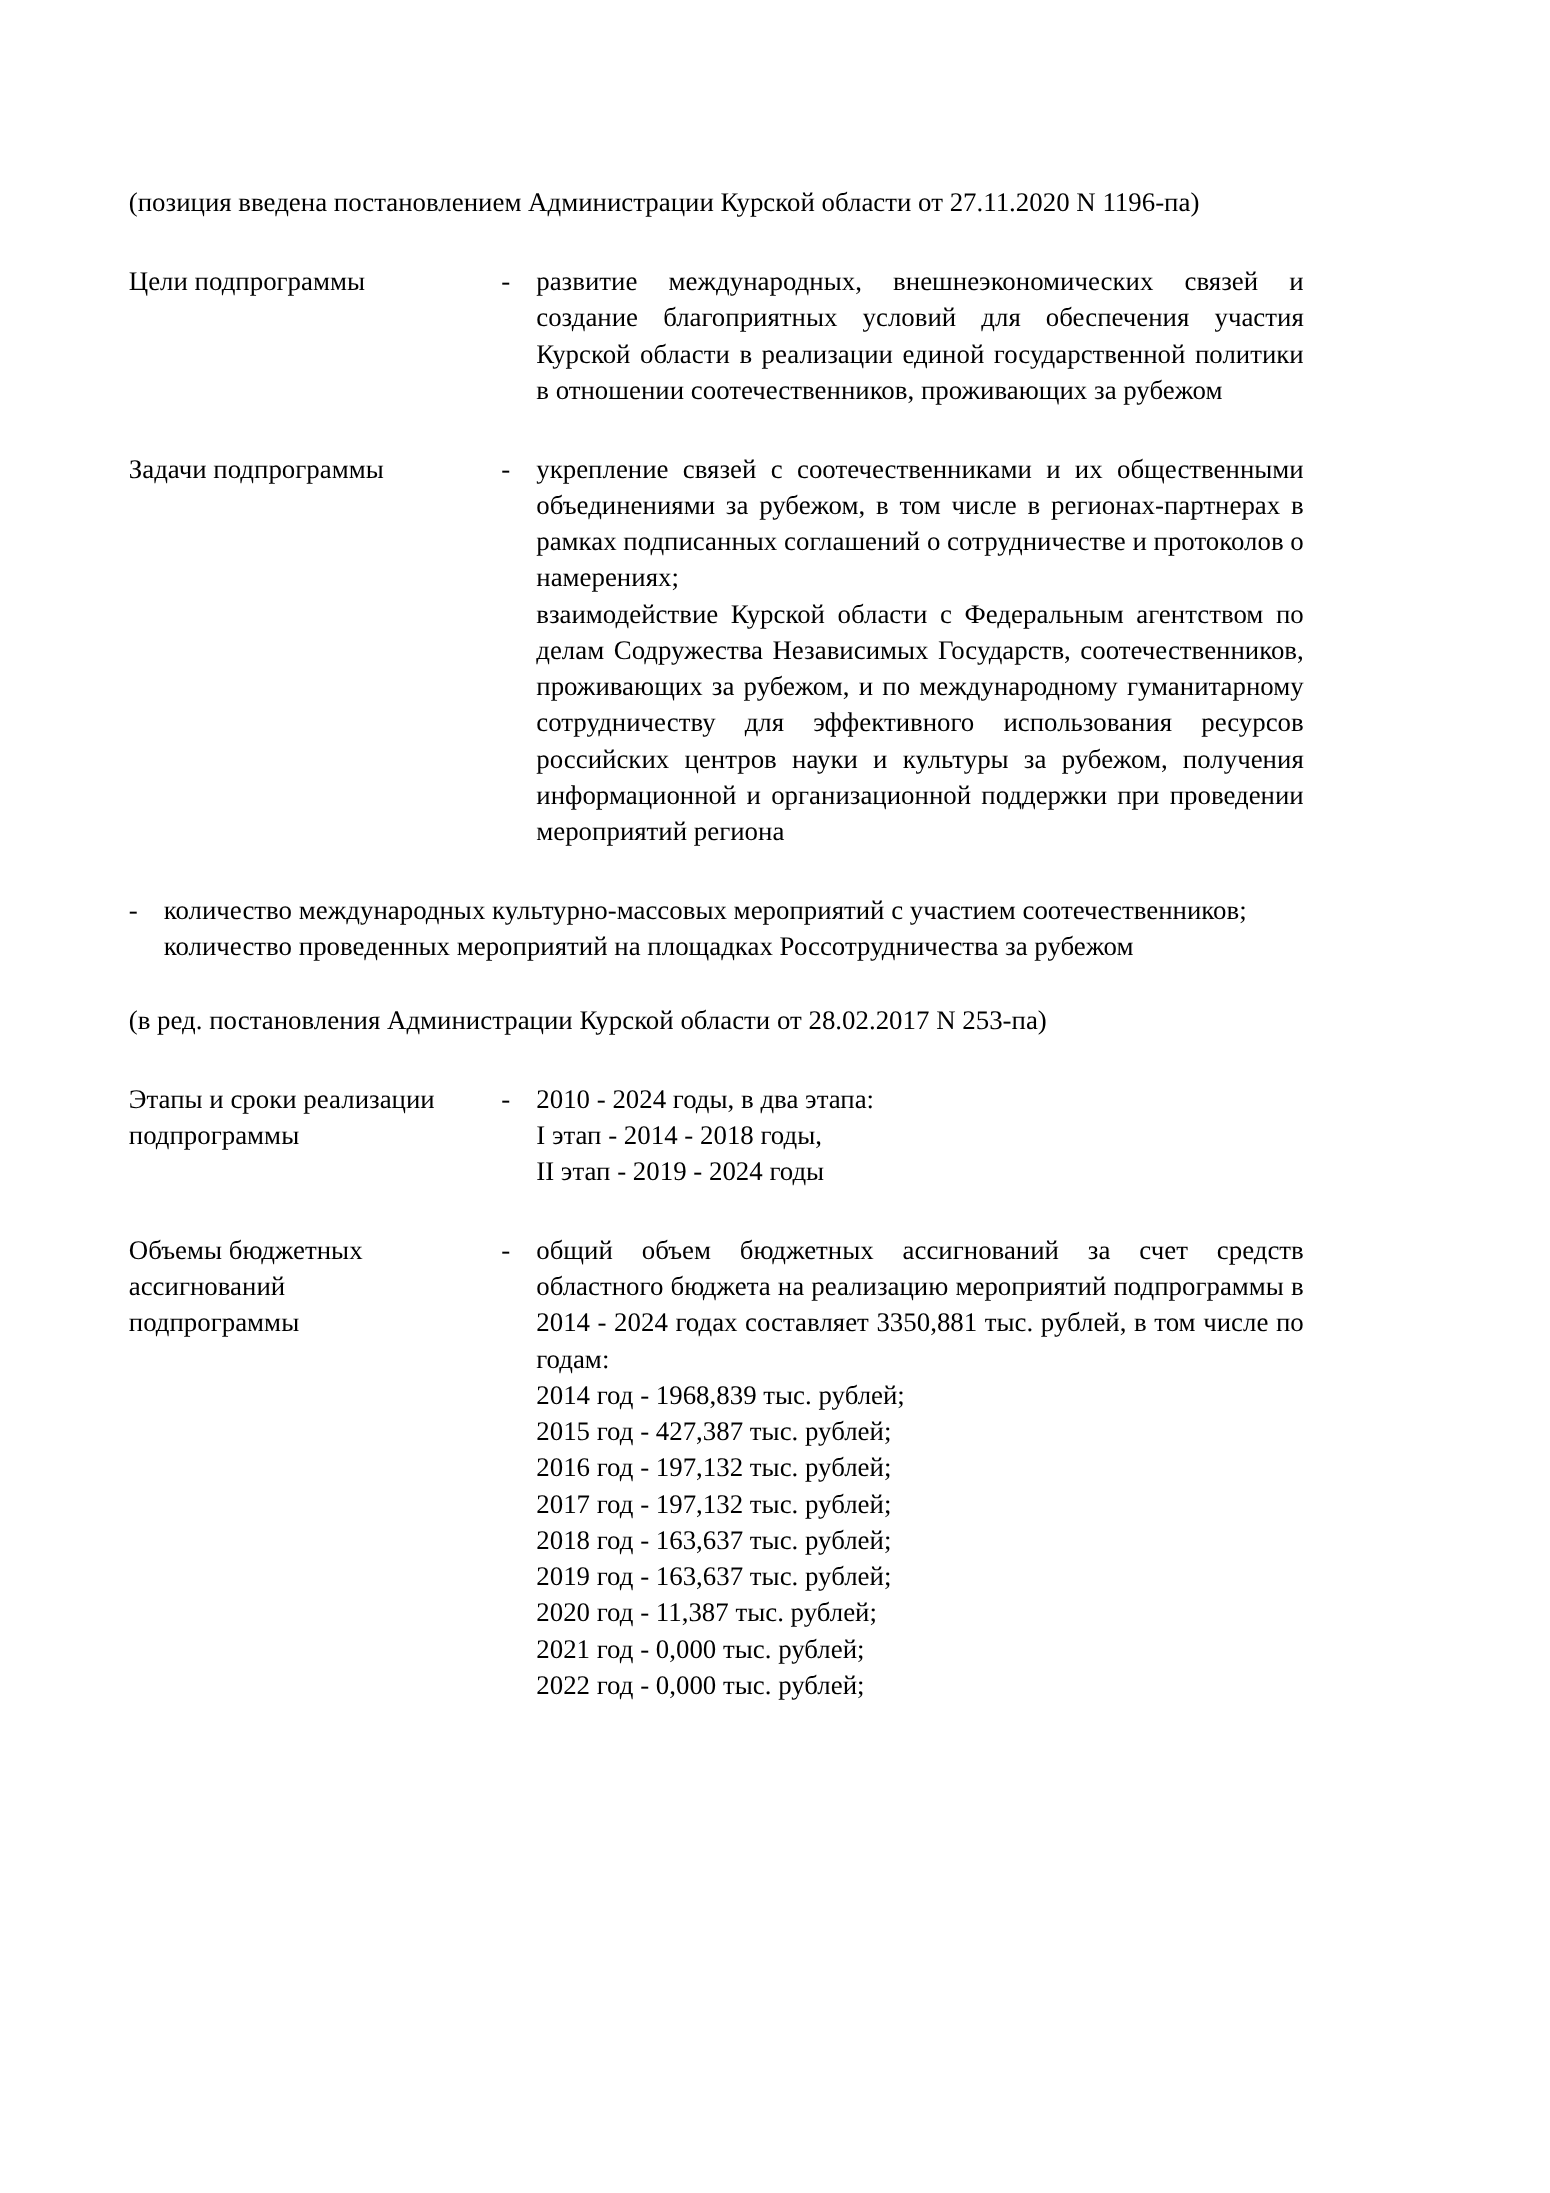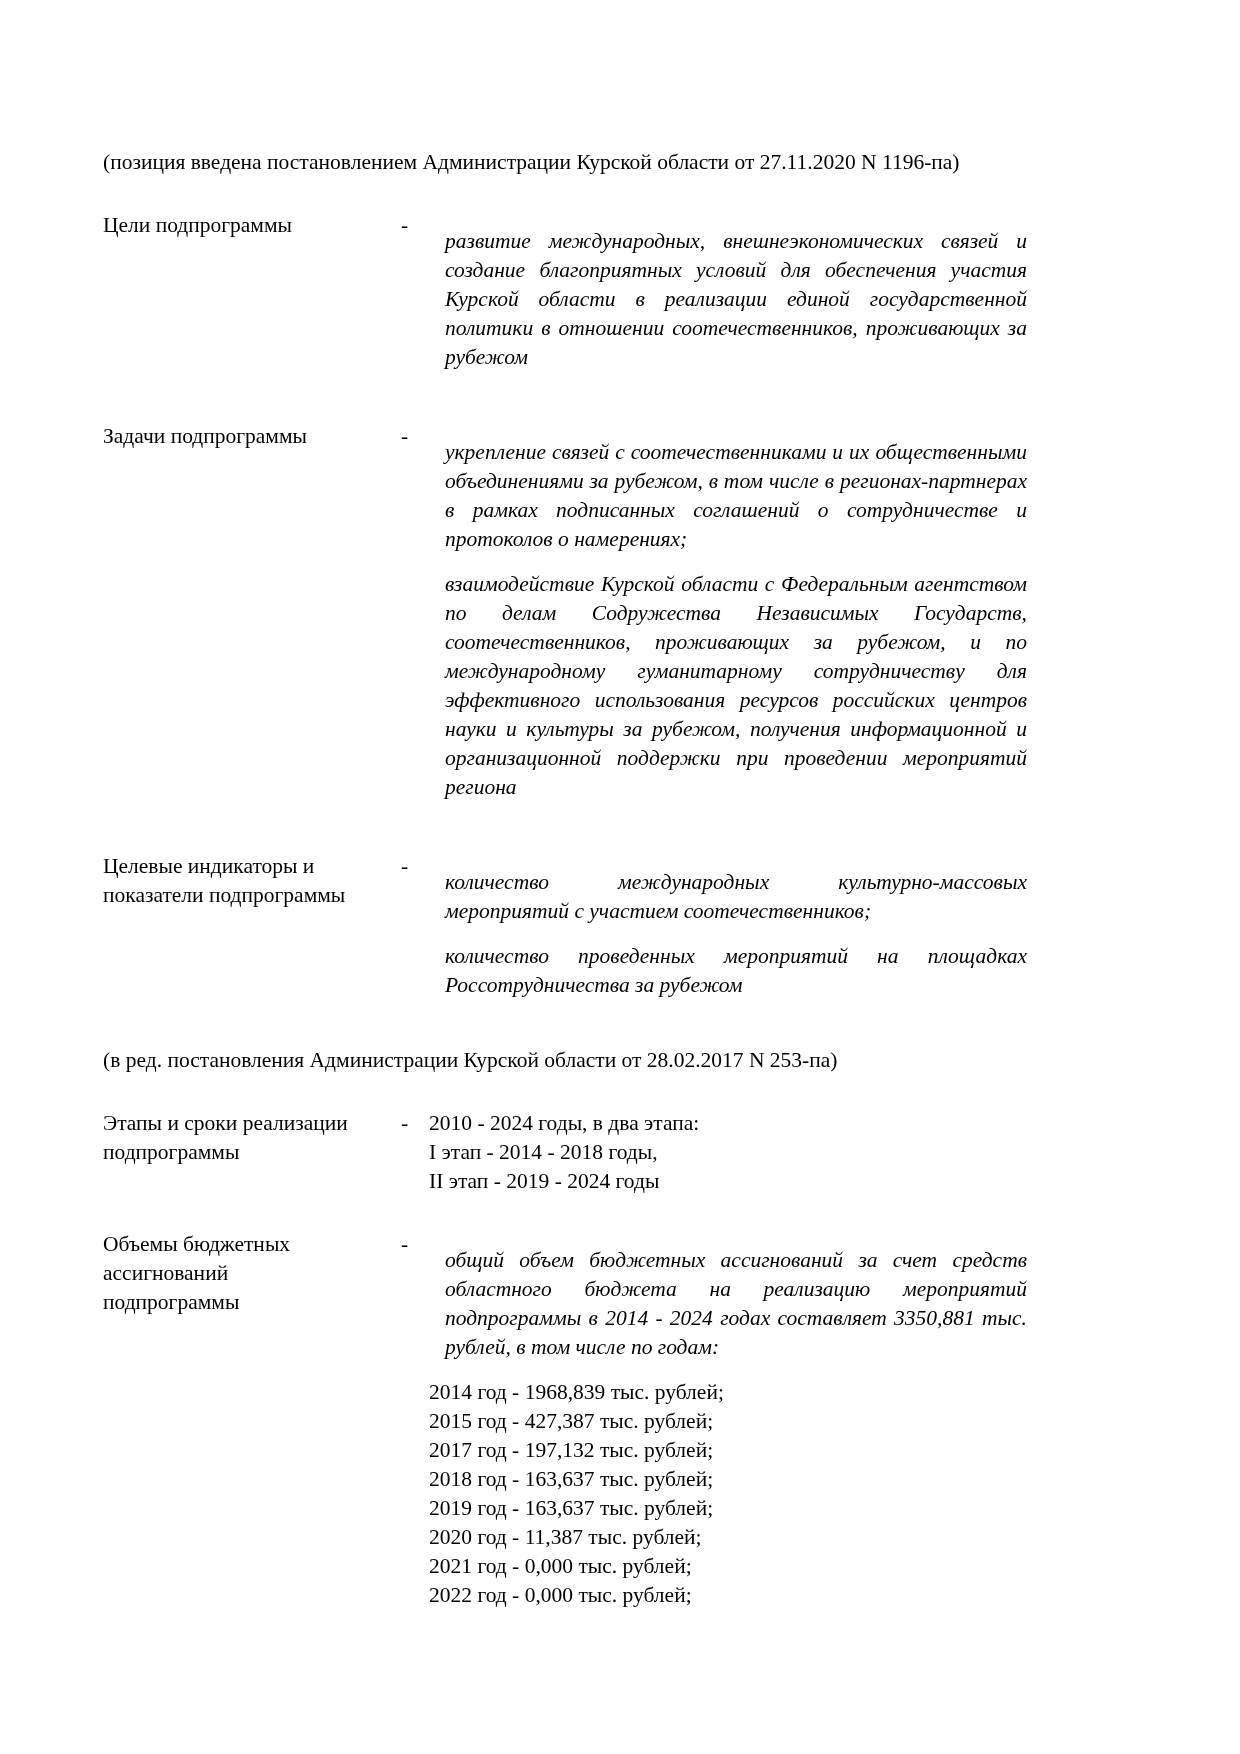--- a/index.html
+++ b/index.html
@@ -62,21 +62,21 @@
   .row-value {
     flex: 1 1 auto;
     font-size: 21.5px;
     line-height: 29px;
     text-align: justify;
     text-justify: inter-word;
     hyphens: none;
   }
   .row-value.left { text-align: left; }
 
-  .para { margin: 16px; font-style: italic; }
+  .para { margin: 0; }
   .para + .para { margin-top: 0; }
   .line { margin: 0; white-space: nowrap; }
 </style>
 </head>
 <body>
 
 <div class="page">
   <div class="content">
 
     <p class="note">(позиция введена постановлением Администрации Курской области от 27.11.2020 N 1196-па)</p>
@@ -92,24 +92,20 @@
     <div class="row">
       <div class="row-label">Задачи подпрограммы</div>
       <div class="row-dash">-</div>
       <div class="row-value">
         <p class="para">укрепление связей с соотечественниками и их общественными объединениями за рубежом, в том числе в регионах-партнерах в рамках подписанных соглашений о сотрудничестве и протоколов о намерениях;</p>
         <p class="para">взаимодействие Курской области с Федеральным агентством по делам Содружества Независимых Государств, соотечественников, проживающих за рубежом, и по международному гуманитарному сотрудничеству для эффективного использования ресурсов российских центров науки и культуры за рубежом, получения информационной и организационной поддержки при проведении мероприятий региона</p>
       </div>
     </div>
 
     <div class="row">
-      <div class="row-label">
-        <div class="line">Целевые индикаторы и</div>
-        <div class="line">показатели подпрограммы</div>
-      </div>
       <div class="row-dash">-</div>
       <div class="row-value">
         <p class="para">количество международных культурно-массовых мероприятий с участием соотечественников;</p>
         <p class="para">количество проведенных мероприятий на площадках Россотрудничества за рубежом</p>
       </div>
     </div>
 
     <p class="note gap-before">(в ред. постановления Администрации Курской области от 28.02.2017 N 253-па)</p>
 
     <div class="row">
@@ -130,20 +126,21 @@
       <div class="row-label">
         <div class="line">Объемы бюджетных</div>
         <div class="line">ассигнований</div>
         <div class="line">подпрограммы</div>
       </div>
       <div class="row-dash">-</div>
       <div class="row-value">
         <p class="para">общий объем бюджетных ассигнований за счет средств областного бюджета на реализацию мероприятий подпрограммы в 2014 - 2024 годах составляет 3350,881 тыс. рублей, в том числе по годам:</p>
         <p class="line">2014 год - 1968,839 тыс. рублей;</p>
         <p class="line">2015 год - 427,387 тыс. рублей;</p>
+        <p class="line">2016 год - 197,132 тыс. рублей;</p>
         <p class="line">2017 год - 197,132 тыс. рублей;</p>
         <p class="line">2018 год - 163,637 тыс. рублей;</p>
         <p class="line">2019 год - 163,637 тыс. рублей;</p>
         <p class="line">2020 год - 11,387 тыс. рублей;</p>
         <p class="line">2021 год - 0,000 тыс. рублей;</p>
         <p class="line">2022 год - 0,000 тыс. рублей;</p>
       </div>
     </div>
 
   </div>

